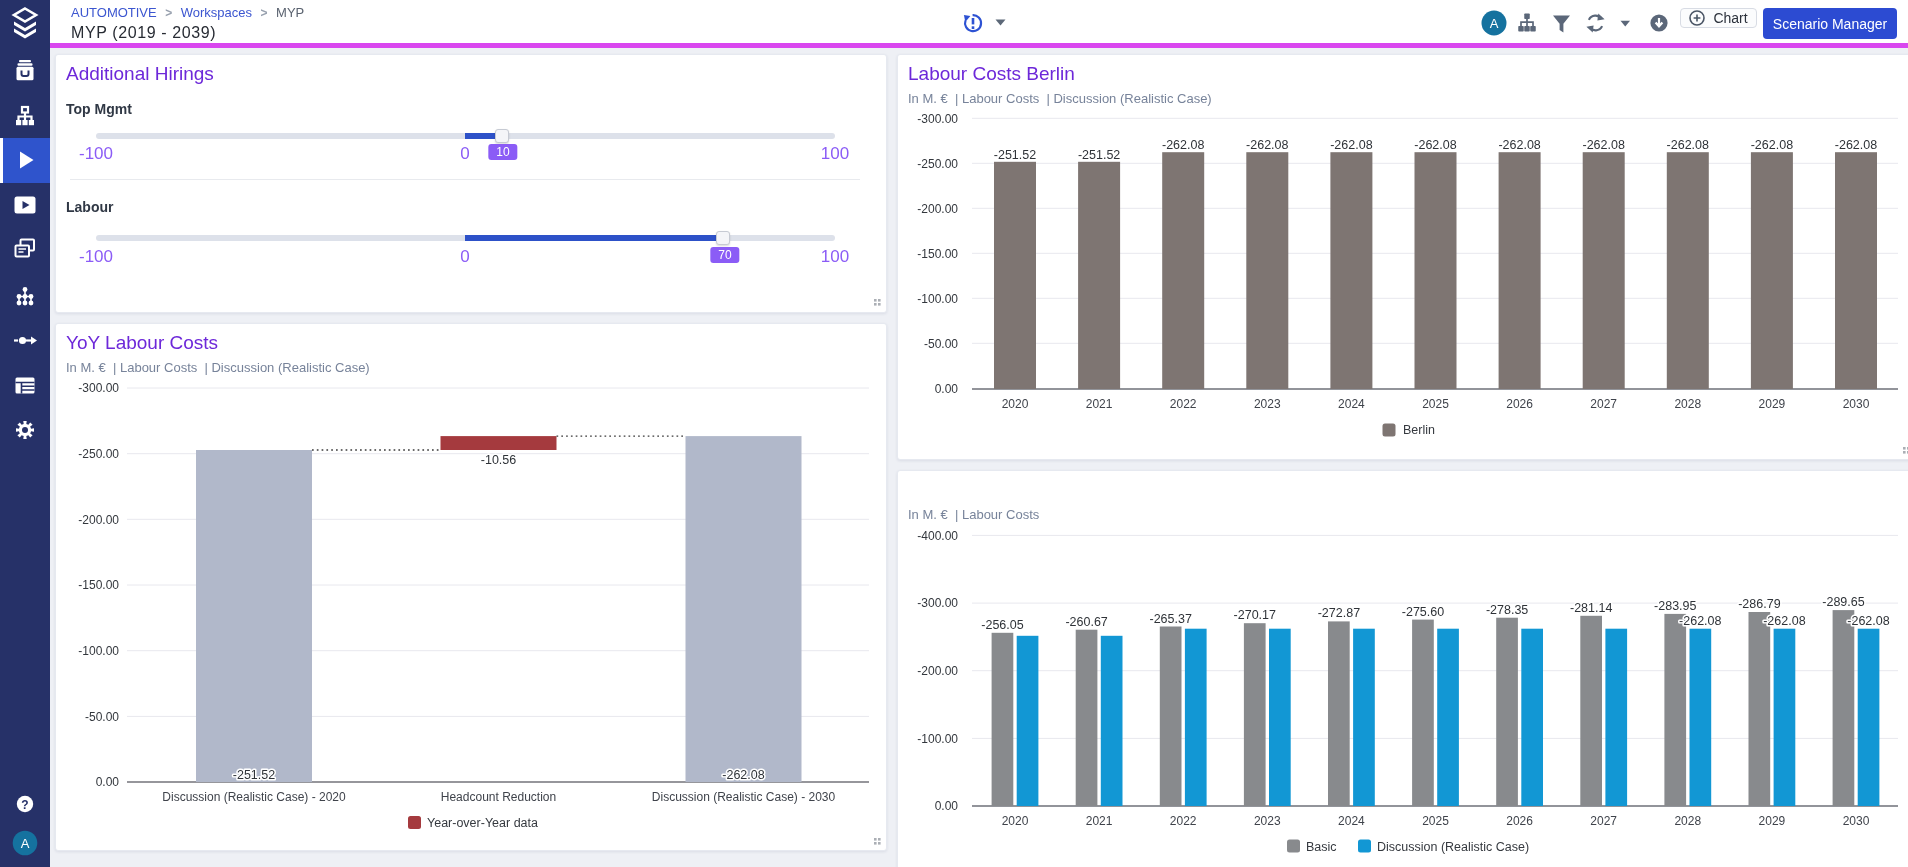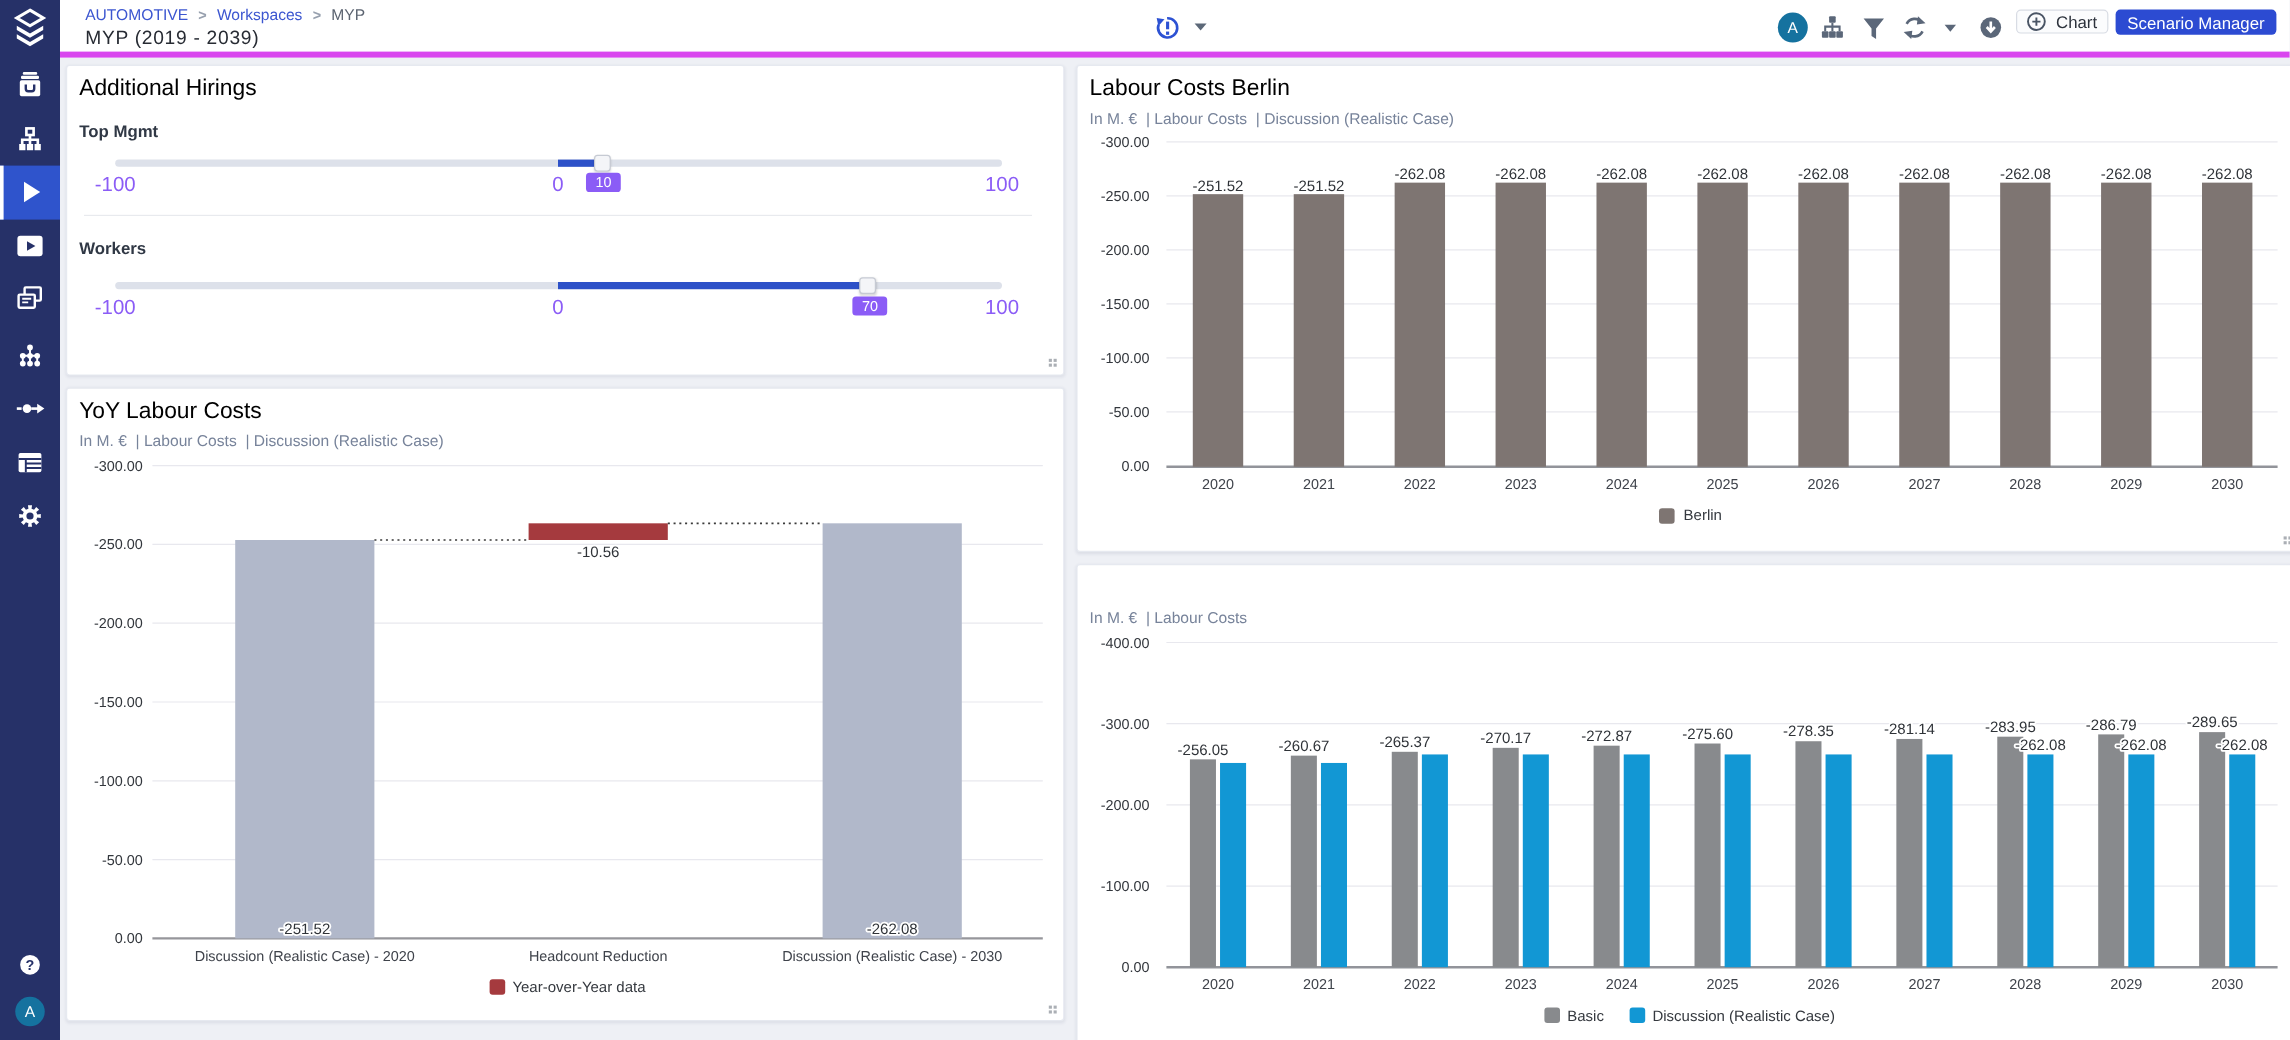--- a/index.html
+++ b/index.html
@@ -5,24 +5,24 @@
 html,body { width:1908px; height:867px; overflow:hidden; font-family:"Liberation Sans", sans-serif; background:#eef0f5; }
 #sidebar { position:absolute; left:0; top:0; width:50px; height:867px; background:#263168; z-index:20; }
 #selitem { position:absolute; left:0; top:137.5px; width:50px; height:45px; background:#2f54cc; }
 #selitem::before { content:""; position:absolute; left:0; top:0; width:3px; height:45px; background:#fff; }
 #topbar { position:absolute; left:50px; top:0; width:1858px; height:48px; background:#fff; border-bottom:5px solid #d946ef; z-index:10; }
 .crumbs { position:absolute; left:21px; top:5px; font-size:13px; color:#5b6370; white-space:nowrap; }
 .crumbs a { color:#3c56d0; text-decoration:none; }
 .crumbs .sep { color:#97a0ae; font-weight:bold; padding:0 8.5px; font-size:12px; }
 .pagetitle { position:absolute; left:21px; top:24px; font-size:16px; letter-spacing:0.6px; color:#272b33; }
 .btn-chart { position:absolute; left:1630px; top:8px; width:77px; height:20px; background:#fbfcfd; border:1px solid #d8dce4; border-radius:4px; font-size:14px; color:#2c323c; display:flex; align-items:center; justify-content:center; gap:8px; }
-.btn-sm { position:absolute; left:1713px; top:8px; width:134px; height:21px; background:#2c4bd2; border-radius:4px; color:#fff; font-size:14px; display:flex; align-items:center; justify-content:center; }
+.btn-sm { position:absolute; left:1713px; top:8px; width:134px; height:31px; background:#2c4bd2; border-radius:4px; color:#fff; font-size:14px; display:flex; align-items:center; justify-content:center; }
 #main { position:absolute; left:50px; top:48px; width:1858px; height:819px; background:#eef0f5; }
 .panel { position:absolute; background:#fff; border:1px solid #e6e9f0; border-radius:3px; box-shadow:0 1px 3px rgba(25,35,75,0.09); }
-.ptitle { position:absolute; left:10px; top:8px; font-size:19px; color:#000000; white-space:nowrap; }
+.ptitle { position:absolute; left:10px; top:8px; font-size:19px; color:#6d28d9; white-space:nowrap; }
 .psub { position:absolute; left:10px; top:36px; font-size:13px; color:#77839a; white-space:nowrap; }
 .rsz { position:absolute; width:7px; height:7px; background:
   linear-gradient(#abafb5,#abafb5), linear-gradient(#abafb5,#abafb5), linear-gradient(#abafb5,#abafb5), linear-gradient(#abafb5,#abafb5);
   background-size:2.6px 2.6px; background-position:0 0, 100% 0, 0 100%, 100% 100%; background-repeat:no-repeat; }
 .slbl { position:absolute; font-size:14px; font-weight:bold; color:#303845; }
 .track { position:absolute; height:6px; border-radius:3px; background:#dde1ea; }
 .fill { position:absolute; height:6px; background:#2d51c8; }
 .handle { position:absolute; width:14px; height:14px; background:#f4f5f8; border:1px solid #c6cad3; border-radius:3px; box-shadow:0 1px 2px rgba(0,0,0,0.15); }
 .tick { position:absolute; font-size:17px; color:#8b5cf6; transform:translateX(-50%); }
 .badge { position:absolute; background:#8b5cf6; color:#fff; font-size:12px; border-radius:3px; padding:1px 8px; transform:translateX(-50%); }
@@ -71,21 +71,21 @@
     <div class="ptitle">Additional Hirings</div>
     <div class="slbl" style="left:10px; top:46px;">Top Mgmt</div>
     <div class="track" style="left:40px; top:77.5px; width:739px;"></div>
     <div class="fill" style="left:409px; top:77.5px; width:37.5px;"></div>
     <div class="handle" style="left:438.5px; top:73.5px;"></div>
     <div class="tick" style="left:40px; top:89px;">-100</div>
     <div class="tick" style="left:409px; top:89px;">0</div>
     <div class="tick" style="left:779px; top:89px;">100</div>
     <div class="badge" style="left:447px; top:89px;">10</div>
     <div class="divid" style="top:124px;"></div>
-    <div class="slbl" style="left:10px; top:144px;">Workers</div>
+    <div class="slbl" style="left:10px; top:144px;">Labour</div>
     <div class="track" style="left:40px; top:180px; width:739px;"></div>
     <div class="fill" style="left:409px; top:180px; width:259px;"></div>
     <div class="handle" style="left:660px; top:176px;"></div>
     <div class="tick" style="left:40px; top:191.5px;">-100</div>
     <div class="tick" style="left:409px; top:191.5px;">0</div>
     <div class="tick" style="left:779px; top:191.5px;">100</div>
     <div class="badge" style="left:669px; top:191.5px;">70</div>
     <div class="rsz" style="left:818px; top:244px;"></div>
   </div>
   <div class="panel" style="left:5px; top:275px; width:832px; height:528px;">

